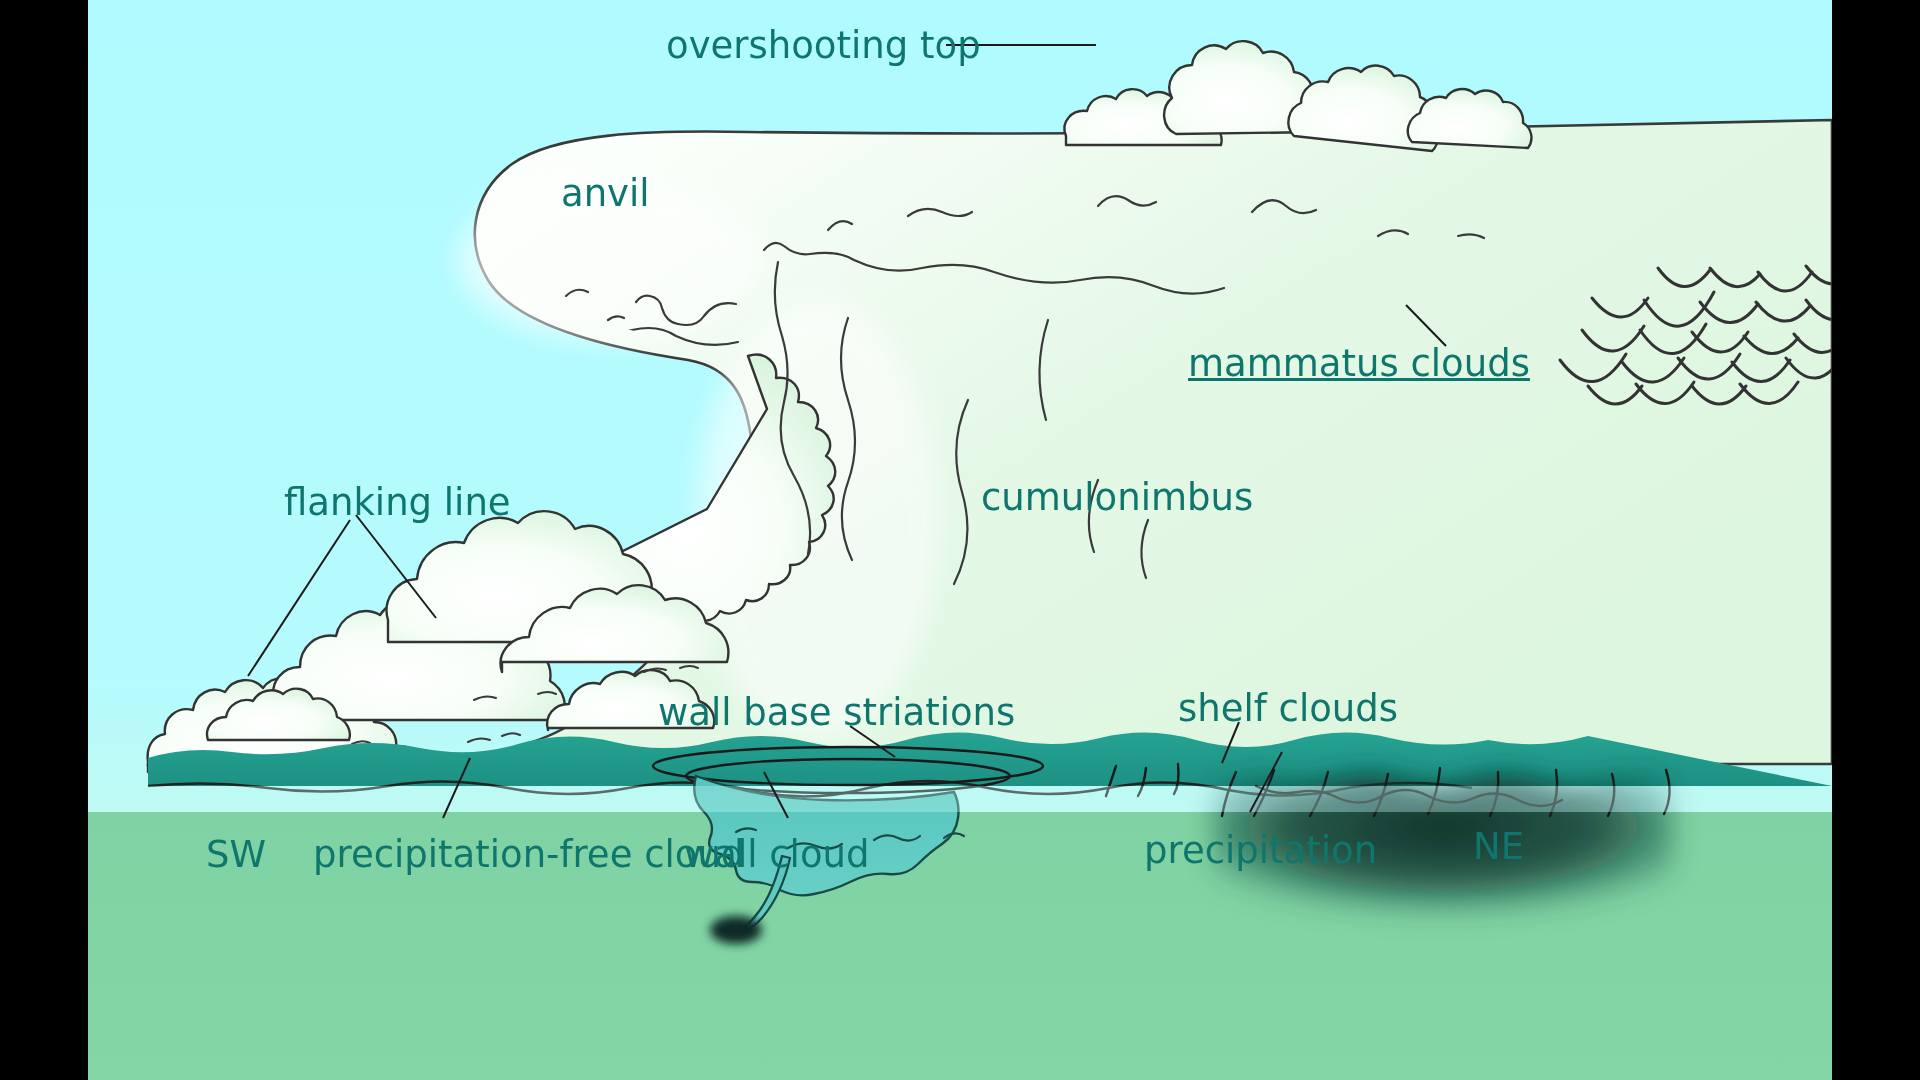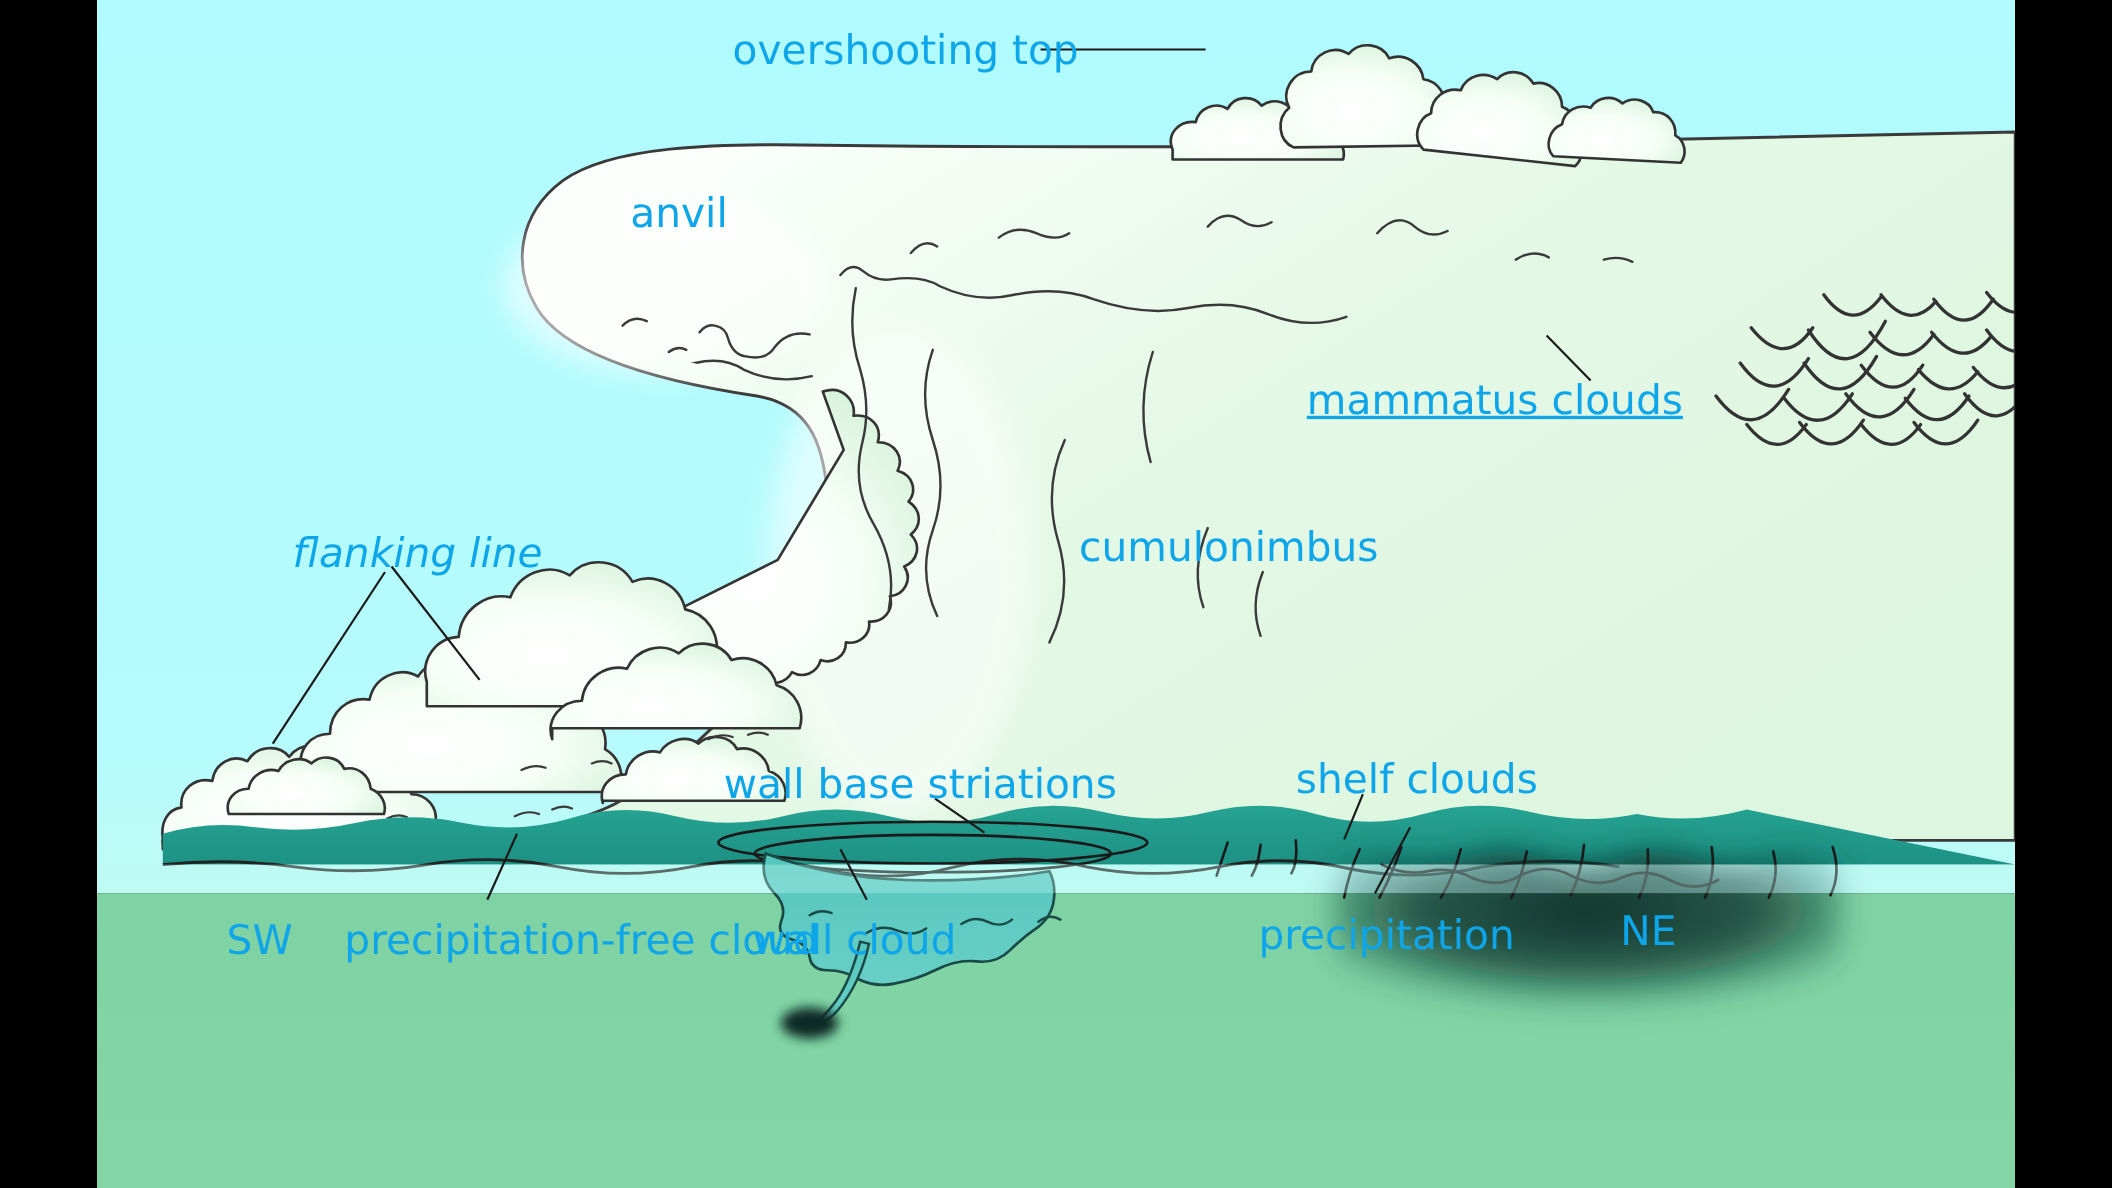--- a/index.html
+++ b/index.html
@@ -4,21 +4,21 @@
 <style>
   html,body{margin:0;padding:0;background:#000;}
   body{width:1920px;height:1080px;overflow:hidden;
        font-family:"DejaVu Sans","Liberation Sans",sans-serif;}
   #stage{position:relative;width:1920px;height:1080px;background:#000;}
   #scene{position:absolute;left:88px;top:0;width:1744px;height:1080px;overflow:hidden;}
   svg.layer{position:absolute;left:0;top:0;width:1744px;height:1080px;display:block;}
   .bar{position:absolute;top:0;height:1080px;background:#000;}
   .bar.l{left:0;width:88px;}
   .bar.r{left:1832px;width:88px;}
-  .lbl{position:absolute;color:#0ea5e9;font-size:37px;line-height:1;white-space:nowrap;}
+  .lbl{position:absolute;color:#0f766e;font-size:37px;line-height:1;white-space:nowrap;}
 </style>
 </head>
 <body>
 
 <div id="stage">
 
   <div class="bar l"></div>
   <div class="bar r"></div>
 
   <div id="scene">
@@ -308,27 +308,27 @@
           <line x1="355" y1="818" x2="382" y2="758"></line>
           <line x1="700" y1="818" x2="676" y2="772"></line>
           <line x1="1162" y1="812" x2="1194" y2="752"></line>
         </g>
     </svg>
 
     <div>
       <span class="lbl" style="left:578px;top:27px;">overshooting top</span>
     </div>
     <div>
-      <span class="lbl" style="left:473px;top:175px;margin-left:12px;">anvil</span>
+      <span class="lbl" style="left:473px;top:175px;">anvil</span>
     </div>
     <div>
       <span class="lbl" style="left:1100px;top:345px;text-decoration:underline;">mammatus clouds</span>
     </div>
     <div>
-      <span class="lbl" style="left:178px;top:484px;font-style:italic;">flanking line</span>
+      <span class="lbl" style="left:196px;top:484px;">flanking line</span>
     </div>
     <div>
       <span class="lbl" style="left:893px;top:479px;">cumulonimbus</span>
     </div>
     <div>
       <span class="lbl" style="left:570px;top:694px;">wall base striations</span>
     </div>
     <div>
       <span class="lbl" style="left:1090px;top:690px;">shelf clouds</span>
     </div>

